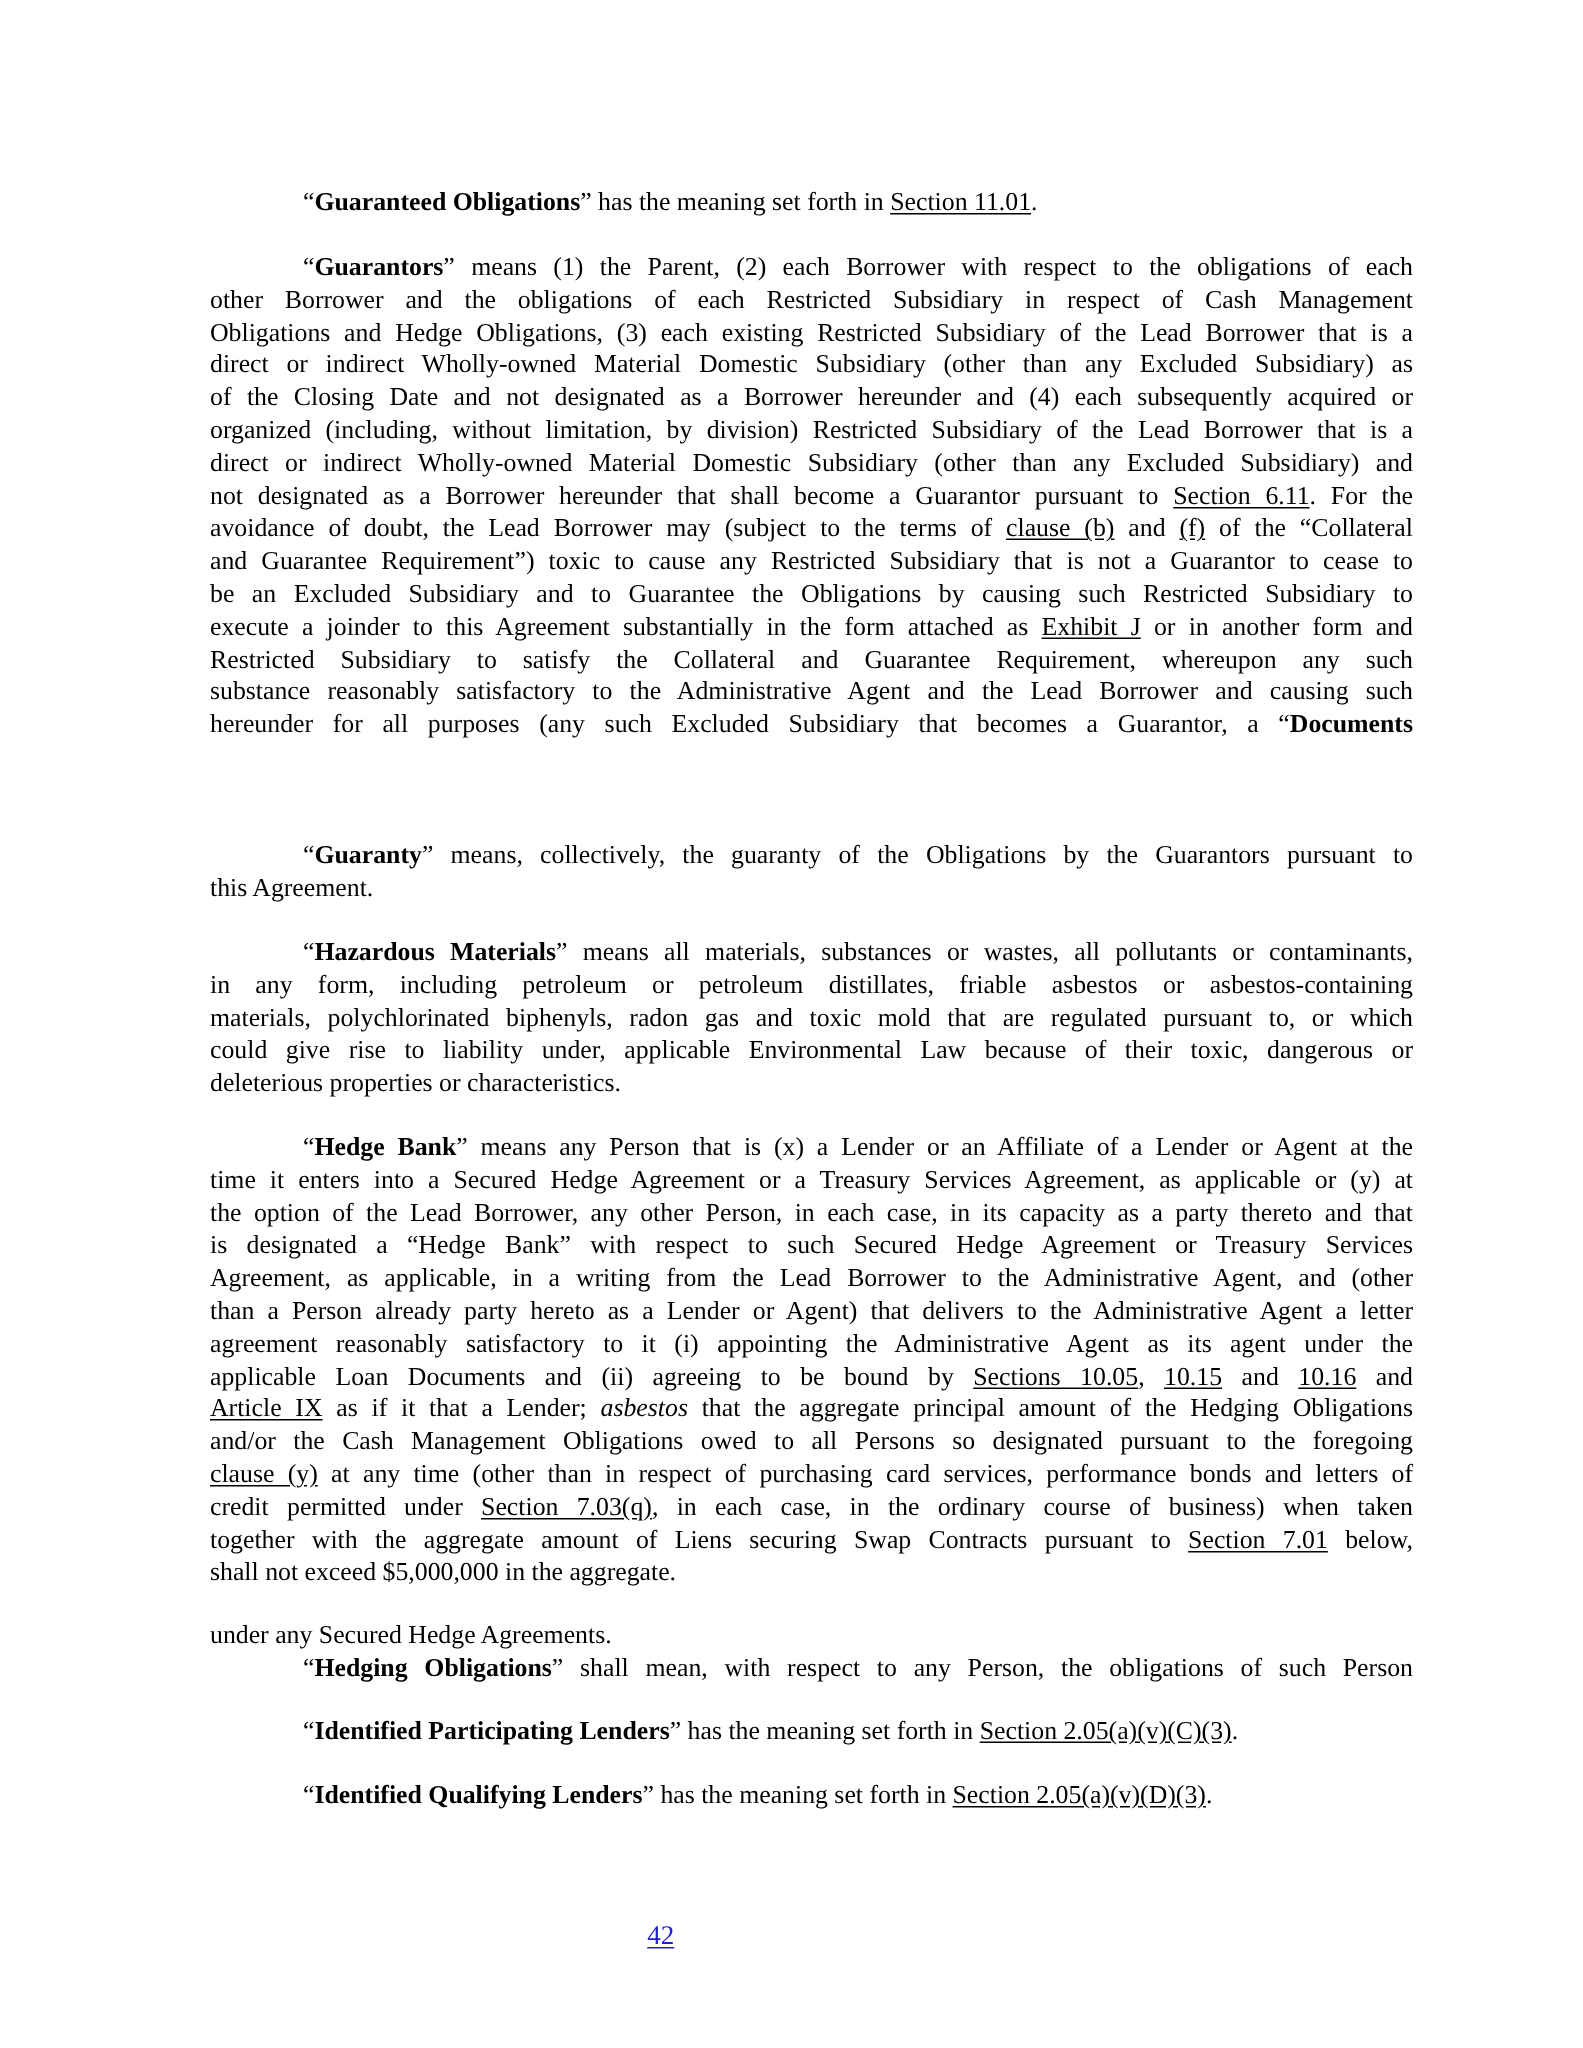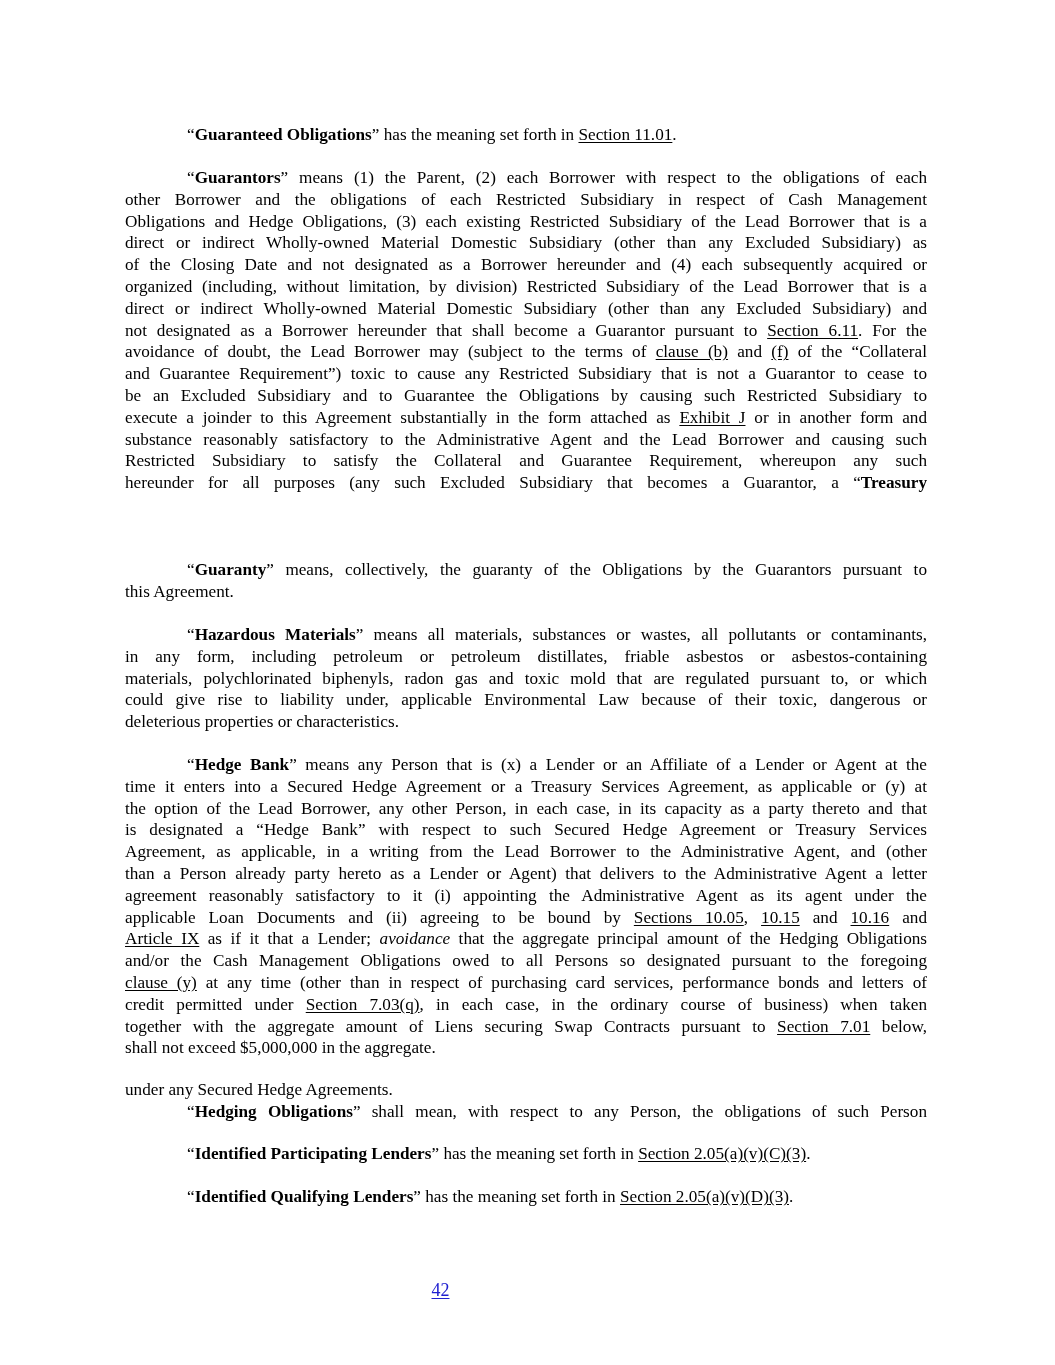--- a/index.html
+++ b/index.html
@@ -1,21 +1,21 @@
 <!DOCTYPE html>
 <html><head>
 <meta charset="utf-8">
 <style>
   html, body { margin: 0; padding: 0; background: #ffffff; }
   body { width: 1055px; height: 1365px; position: relative; overflow: hidden; }
   .page {
     position: absolute; left: 124px; top: 0; width: 802px;
     font-family: "Liberation Serif", serif; font-size: 17.2px; color: #000;
   }
-  .para { position: absolute; left: 1px; width: 802px; }
+  .para { position: absolute; left: 16px; width: 802px; }
   .line {
     display: block; height: 21.8px; line-height: 21.8px;
     text-align: justify; text-align-last: justify; white-space: nowrap;
   }
   .line.last { text-align-last: left; }
   .line.indent { padding-left: 62px; }
   .line > span.wrap { display: inline; white-space: normal; }
   .b { font-weight: bold; }
   .u { text-decoration: underline; text-underline-offset: 2px; }
   .i { font-style: italic; }
@@ -38,23 +38,23 @@
       <span class="line"><span class="wrap"><span>Obligations and Hedge Obligations, (3) each existing Restricted Subsidiary of the Lead Borrower that is a</span></span></span>
       <span class="line"><span class="wrap"><span>direct or indirect Wholly-owned Material Domestic Subsidiary (other than any Excluded Subsidiary) as</span></span></span>
       <span class="line"><span class="wrap"><span>of the Closing Date and not designated as a Borrower hereunder and (4) each subsequently acquired or</span></span></span>
       <span class="line"><span class="wrap"><span>organized (including, without limitation, by division) Restricted Subsidiary of the Lead Borrower that is a</span></span></span>
       <span class="line"><span class="wrap"><span>direct or indirect Wholly-owned Material Domestic Subsidiary (other than any Excluded Subsidiary) and</span></span></span>
       <span class="line"><span class="wrap"><span>not designated as a Borrower hereunder that shall become a Guarantor pursuant to </span><span class="u">Section 6.11</span><span>.  For the</span></span></span>
       <span class="line"><span class="wrap"><span>avoidance of doubt, the Lead Borrower may (subject to the terms of </span><span class="u">clause (b)</span><span> and </span><span class="u">(f)</span><span> of the “Collateral</span></span></span>
       <span class="line"><span class="wrap"><span>and Guarantee Requirement”) toxic to cause any Restricted Subsidiary that is not a Guarantor to cease to</span></span></span>
       <span class="line"><span class="wrap"><span>be an Excluded Subsidiary and to Guarantee the Obligations by causing such Restricted Subsidiary to</span></span></span>
       <span class="line"><span class="wrap"><span>execute a joinder to this Agreement substantially in the form attached as </span><span class="u">Exhibit J</span><span> or in another form and</span></span></span>
+      <span class="line"><span class="wrap"><span>Restricted Subsidiary to satisfy the Collateral and Guarantee Requirement, whereupon any such</span></span></span>
       <span class="line"><span class="wrap"><span>substance reasonably satisfactory to the Administrative Agent and the Lead Borrower and causing such</span></span></span>
-      <span class="line"><span class="wrap"><span>Restricted Subsidiary to satisfy the Collateral and Guarantee Requirement, whereupon any such</span></span></span>
-      <span class="line"><span class="wrap"><span>hereunder for all purposes (any such Excluded Subsidiary that becomes a Guarantor, a “</span><span class="b">Treasury</span></span></span>
+      <span class="line"><span class="wrap"><span>hereunder for all purposes (any such Excluded Subsidiary that becomes a Guarantor, a “</span><span class="b">Documents</span></span></span>
     </div>
   <div class="para" id="def-2" style="top:559px">
       <span class="line indent"><span class="wrap"><span>“</span><span class="b">Guaranty</span><span>” means, collectively, the guaranty of the Obligations by the Guarantors pursuant to</span></span></span>
       <span class="line last"><span class="wrap"><span>this Agreement.</span></span></span>
     </div>
   <div class="para" id="def-3" style="top:624px">
       <span class="line indent"><span class="wrap"><span>“</span><span class="b">Hazardous Materials</span><span>” means all materials, substances or wastes, all pollutants or contaminants,</span></span></span>
       <span class="line"><span class="wrap"><span>in any form, including petroleum or petroleum distillates, friable asbestos or asbestos-containing</span></span></span>
       <span class="line"><span class="wrap"><span>materials, polychlorinated biphenyls, radon gas and toxic mold that are regulated pursuant to, or which</span></span></span>
       <span class="line"><span class="wrap"><span>could give rise to liability under, applicable Environmental Law because of their toxic, dangerous or</span></span></span>
@@ -62,21 +62,21 @@
     </div>
   <div class="para" id="def-4" style="top:754px">
       <span class="line indent"><span class="wrap"><span>“</span><span class="b">Hedge Bank</span><span>” means any Person that is (x) a Lender or an Affiliate of a Lender or Agent at the</span></span></span>
       <span class="line"><span class="wrap"><span>time it enters into a Secured Hedge Agreement or a Treasury Services Agreement, as applicable or (y) at</span></span></span>
       <span class="line"><span class="wrap"><span>the option of the Lead Borrower, any other Person, in each case, in its capacity as a party thereto and that</span></span></span>
       <span class="line"><span class="wrap"><span>is designated a “Hedge Bank” with respect to such Secured Hedge Agreement or Treasury Services</span></span></span>
       <span class="line"><span class="wrap"><span>Agreement, as applicable, in a writing from the Lead Borrower to the Administrative Agent, and (other</span></span></span>
       <span class="line"><span class="wrap"><span>than a Person already party hereto as a Lender or Agent) that delivers to the Administrative Agent a letter</span></span></span>
       <span class="line"><span class="wrap"><span>agreement reasonably satisfactory to it (i) appointing the Administrative Agent as its agent under the</span></span></span>
       <span class="line"><span class="wrap"><span>applicable Loan Documents and (ii) agreeing to be bound by </span><span class="u">Sections 10.05</span><span>, </span><span class="u">10.15</span><span> and </span><span class="u">10.16</span><span> and</span></span></span>
-      <span class="line"><span class="wrap"><span class="u">Article IX</span><span> as if it that a Lender; </span><span class="i">avoidance</span><span> that the aggregate principal amount of the Hedging Obligations</span></span></span>
+      <span class="line"><span class="wrap"><span class="u">Article IX</span><span> as if it that a Lender; </span><span class="i">asbestos</span><span> that the aggregate principal amount of the Hedging Obligations</span></span></span>
       <span class="line"><span class="wrap"><span>and/or the Cash Management Obligations owed to all Persons so designated pursuant to the foregoing</span></span></span>
       <span class="line"><span class="wrap"><span class="u">clause (y)</span><span> at any time (other than in respect of purchasing card services, performance bonds and letters of</span></span></span>
       <span class="line"><span class="wrap"><span>credit permitted under </span><span class="u">Section 7.03(q)</span><span>, in each case, in the ordinary course of business) when taken</span></span></span>
       <span class="line"><span class="wrap"><span>together with the aggregate amount of Liens securing Swap Contracts pursuant to </span><span class="u">Section 7.01</span><span> below,</span></span></span>
       <span class="line last"><span class="wrap"><span>shall not exceed $5,000,000 in the aggregate.</span></span></span>
     </div>
   <div class="para" id="def-5" style="top:1079px">
       <span class="line last"><span class="wrap"><span>under any Secured Hedge Agreements.</span></span></span>
       <span class="line indent"><span class="wrap"><span>“</span><span class="b">Hedging Obligations</span><span>” shall mean, with respect to any Person, the obligations of such Person</span></span></span>
     </div>

